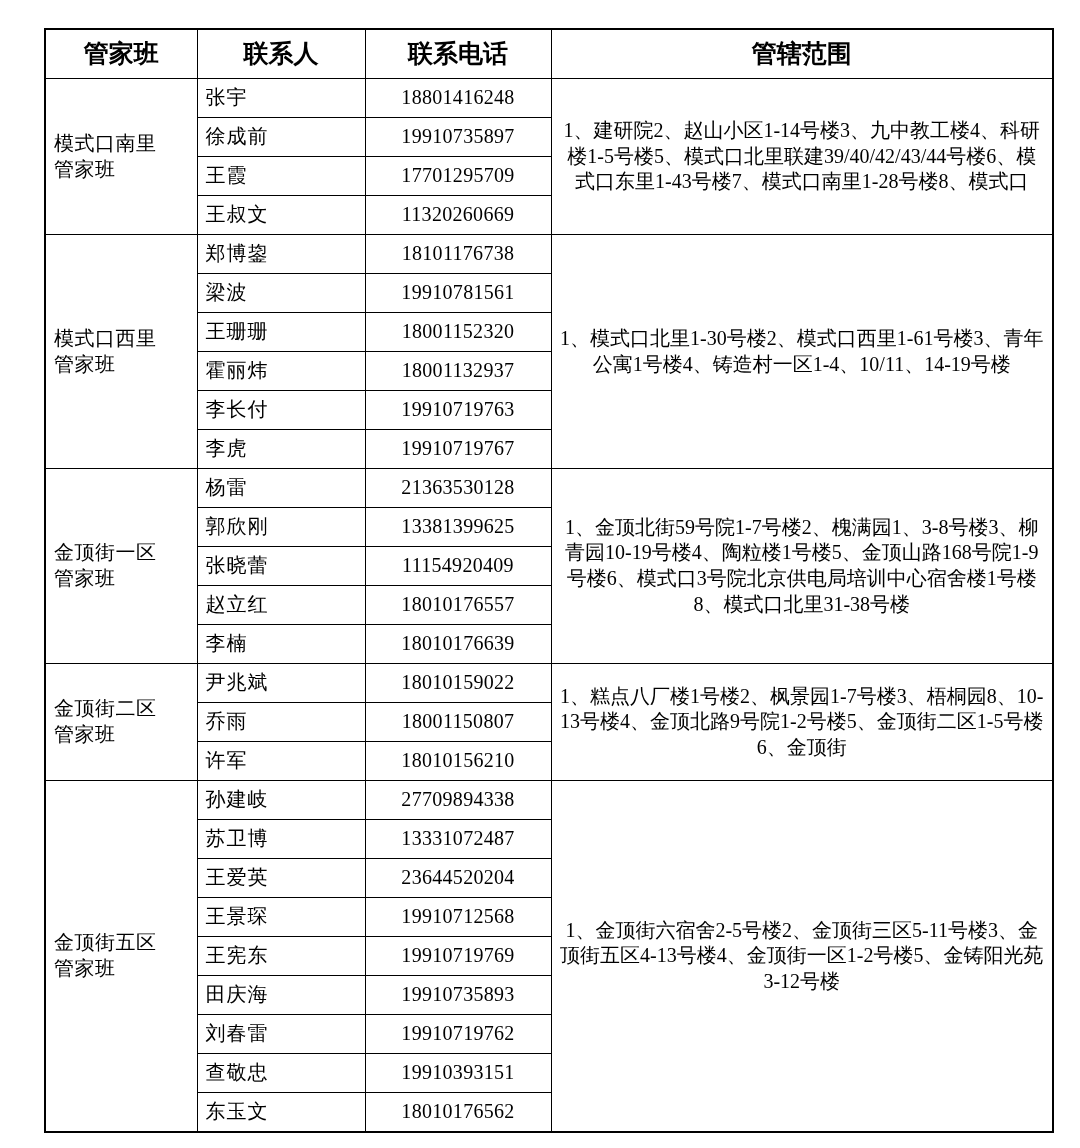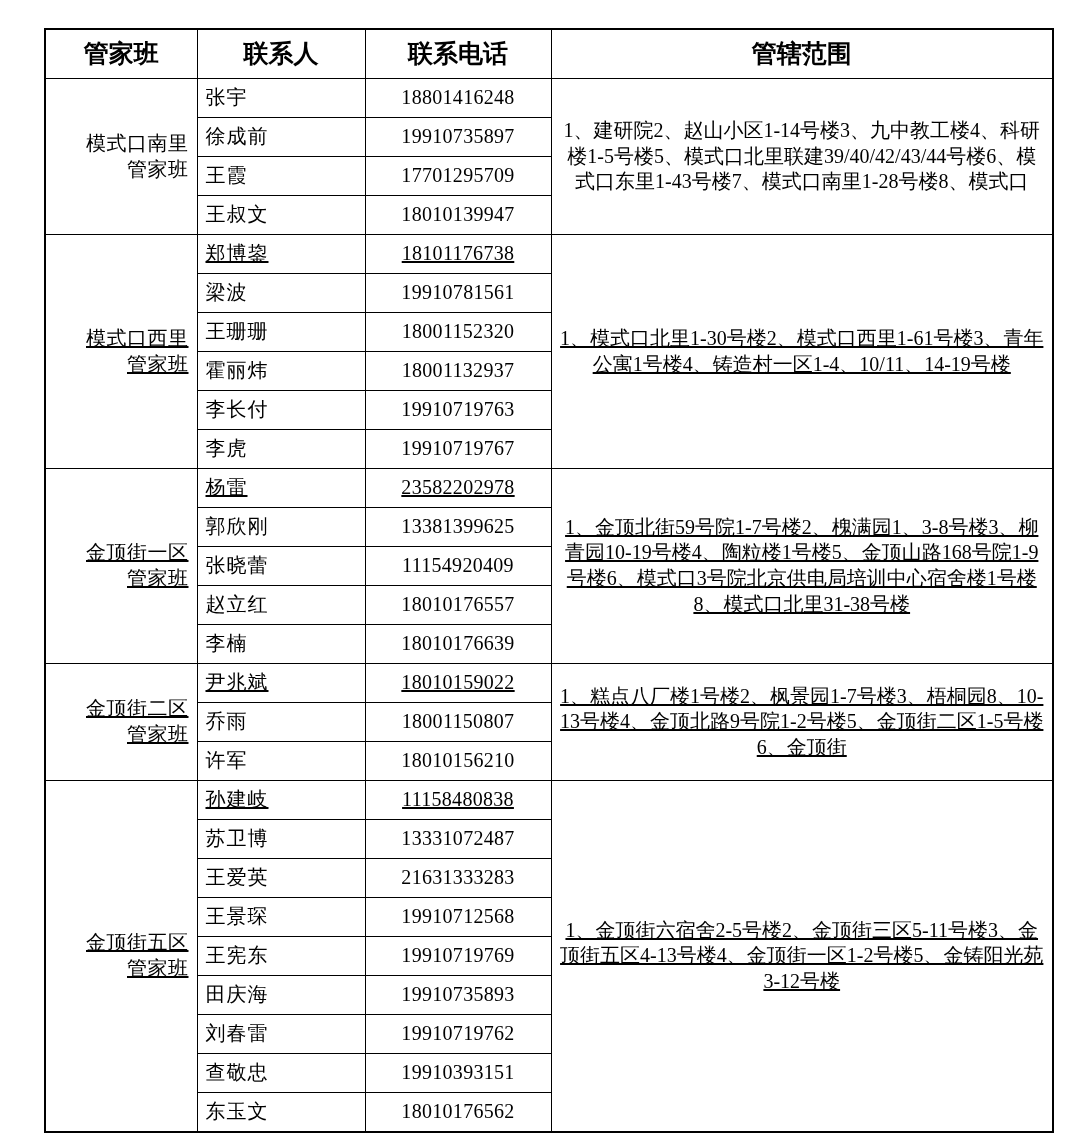--- a/index.html
+++ b/index.html
@@ -40,21 +40,21 @@
     text-align: center;
     height: 44px;
     padding: 2px 6px;
   }
   .col-team   { width: 152px; }
   .col-person { width: 168px; }
   .col-phone  { width: 186px; }
   .col-scope  { width: 502px; }
 
   td.team {
-    text-align: right;
+    text-align: left;
     font-size: 22px;
     line-height: 1.5;
     letter-spacing: 0.5px;
   }
   td.person {
     text-align: left;
     font-size: 22px;
     height: 38px;
     letter-spacing: 1px;
   }
@@ -68,21 +68,21 @@
   }
   td.scope {
     text-align: center;
     font-size: 21px;
     line-height: 1.62;
     padding: 4px 10px 4px 8px;
     letter-spacing: 0px;
   }
   .scope-mid { vertical-align: middle; margin-top: 24px; }
   .scope-top { vertical-align: top; padding-top: 8px; }
-  .thick-top > td { border-top: 2px solid #000; text-decoration: underline; }
+  .thick-top > td { border-top: 2px solid #000; }
   thead th { border-bottom: 2px solid #000; }
 </style>
 </head>
 <body>
 
 <div class="page">
   <table class="roster">
     <colgroup>
       <col class="col-team">
       <col class="col-person">
@@ -107,21 +107,21 @@
         <tr>
           <td class="person">徐成前</td>
           <td class="phone">19910735897</td>
         </tr>
         <tr>
           <td class="person">王霞</td>
           <td class="phone">17701295709</td>
         </tr>
         <tr>
           <td class="person">王叔文</td>
-          <td class="phone">18010139947</td>
+          <td class="phone">11320260669</td>
         </tr>
         <tr class="thick-top">
           <td class="team" rowspan="6">模式口西里<br>管家班</td>
           <td class="person">郑博鋆</td>
           <td class="phone">18101176738</td>
           <td class="scope scope-mid" rowspan="6">1、模式口北里1-30号楼2、模式口西里1-61号楼3、青年公寓1号楼4、铸造村一区1-4、10/11、14-19号楼</td>
         </tr>
         <tr>
           <td class="person">梁波</td>
           <td class="phone">19910781561</td>
@@ -138,21 +138,21 @@
           <td class="person">李长付</td>
           <td class="phone">19910719763</td>
         </tr>
         <tr>
           <td class="person">李虎</td>
           <td class="phone">19910719767</td>
         </tr>
         <tr class="thick-top">
           <td class="team" rowspan="5">金顶街一区<br>管家班</td>
           <td class="person">杨雷</td>
-          <td class="phone">23582202978</td>
+          <td class="phone">21363530128</td>
           <td class="scope scope-top" rowspan="5">1、金顶北街59号院1-7号楼2、槐满园1、3-8号楼3、柳青园10-19号楼4、陶粒楼1号楼5、金顶山路168号院1-9号楼6、模式口3号院北京供电局培训中心宿舍楼1号楼8、模式口北里31-38号楼</td>
         </tr>
         <tr>
           <td class="person">郭欣刚</td>
           <td class="phone">13381399625</td>
         </tr>
         <tr>
           <td class="person">张晓蕾</td>
           <td class="phone">11154920409</td>
         </tr>
@@ -174,30 +174,30 @@
           <td class="person">乔雨</td>
           <td class="phone">18001150807</td>
         </tr>
         <tr>
           <td class="person">许军</td>
           <td class="phone">18010156210</td>
         </tr>
         <tr class="thick-top">
           <td class="team" rowspan="9">金顶街五区<br>管家班</td>
           <td class="person">孙建岐</td>
-          <td class="phone">11158480838</td>
+          <td class="phone">27709894338</td>
           <td class="scope scope-mid" rowspan="9">1、金顶街六宿舍2-5号楼2、金顶街三区5-11号楼3、金顶街五区4-13号楼4、金顶街一区1-2号楼5、金铸阳光苑3-12号楼</td>
         </tr>
         <tr>
           <td class="person">苏卫博</td>
           <td class="phone">13331072487</td>
         </tr>
         <tr>
           <td class="person">王爱英</td>
-          <td class="phone">21631333283</td>
+          <td class="phone">23644520204</td>
         </tr>
         <tr>
           <td class="person">王景琛</td>
           <td class="phone">19910712568</td>
         </tr>
         <tr>
           <td class="person">王宪东</td>
           <td class="phone">19910719769</td>
         </tr>
         <tr>

